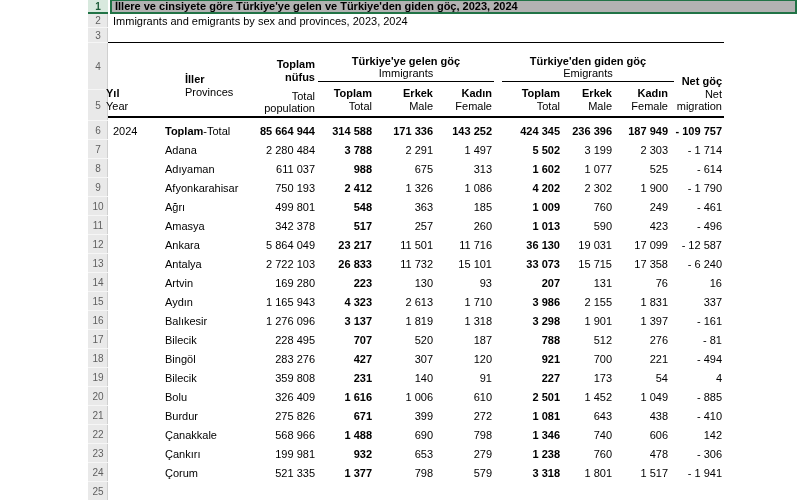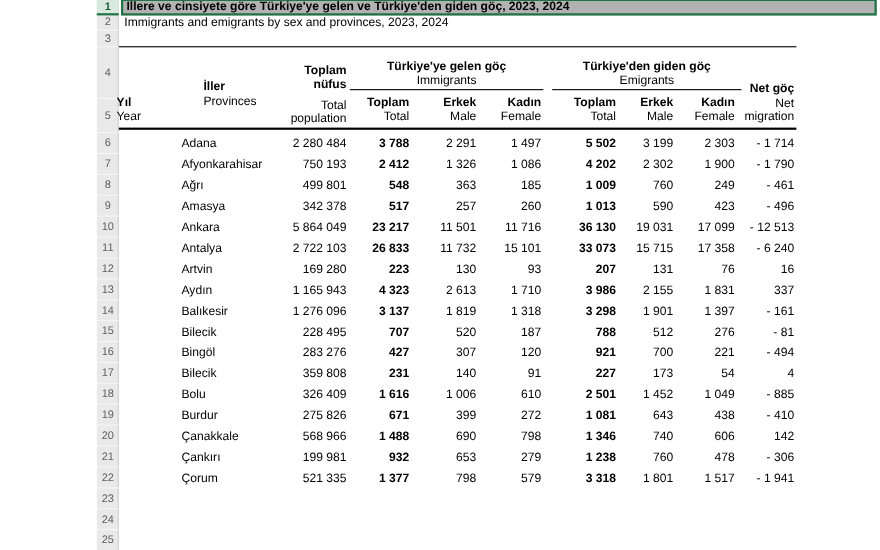--- a/index.html
+++ b/index.html
@@ -147,35 +147,59 @@
   </div>
   <div id="hdr-net" class="hblk">
     <div class="b">Net göç</div>
     <div>Net</div>
     <div>migration</div>
   </div>
 
   <div id="line-header" class="hline"></div>
 
   <div id="data-rows">
+    <div class="drow total-row">
+      <span class="cell c-year">2024</span>
+      <span class="cell c-name"><span class="b">Toplam</span><span>-Total</span></span>
+      <span class="cell c-num w-pop">85 664 944</span>
+      <span class="cell c-num w-it">314 588</span>
+      <span class="cell c-num w-im">171 336</span>
+      <span class="cell c-num w-if">143 252</span>
+      <span class="cell c-num w-et">424 345</span>
+      <span class="cell c-num w-em">236 396</span>
+      <span class="cell c-num w-ef">187 949</span>
+      <span class="cell c-num w-net">- 109 757</span>
+    </div>
 
   <div class="drow">
         <span class="cell c-year"></span>
         <span class="cell c-name">Adana</span>
         <span class="cell c-num w-pop">2 280 484</span>
         <span class="cell c-num w-it b">3 788</span>
         <span class="cell c-num w-im">2 291</span>
         <span class="cell c-num w-if">1 497</span>
         <span class="cell c-num w-et b">5 502</span>
         <span class="cell c-num w-em">3 199</span>
         <span class="cell c-num w-ef">2 303</span>
         <span class="cell c-num w-net">- 1 714</span>
       </div>
       <div class="drow">
         <span class="cell c-year"></span>
+        <span class="cell c-name">Adıyaman</span>
+        <span class="cell c-num w-pop">611 037</span>
+        <span class="cell c-num w-it b">988</span>
+        <span class="cell c-num w-im">675</span>
+        <span class="cell c-num w-if">313</span>
+        <span class="cell c-num w-et b">1 602</span>
+        <span class="cell c-num w-em">1 077</span>
+        <span class="cell c-num w-ef">525</span>
+        <span class="cell c-num w-net">- 614</span>
+      </div>
+      <div class="drow">
+        <span class="cell c-year"></span>
         <span class="cell c-name">Afyonkarahisar</span>
         <span class="cell c-num w-pop">750 193</span>
         <span class="cell c-num w-it b">2 412</span>
         <span class="cell c-num w-im">1 326</span>
         <span class="cell c-num w-if">1 086</span>
         <span class="cell c-num w-et b">4 202</span>
         <span class="cell c-num w-em">2 302</span>
         <span class="cell c-num w-ef">1 900</span>
         <span class="cell c-num w-net">- 1 790</span>
       </div>
@@ -206,21 +230,21 @@
       <div class="drow">
         <span class="cell c-year"></span>
         <span class="cell c-name">Ankara</span>
         <span class="cell c-num w-pop">5 864 049</span>
         <span class="cell c-num w-it b">23 217</span>
         <span class="cell c-num w-im">11 501</span>
         <span class="cell c-num w-if">11 716</span>
         <span class="cell c-num w-et b">36 130</span>
         <span class="cell c-num w-em">19 031</span>
         <span class="cell c-num w-ef">17 099</span>
-        <span class="cell c-num w-net">- 12 513</span>
+        <span class="cell c-num w-net">- 12 587</span>
       </div>
       <div class="drow">
         <span class="cell c-year"></span>
         <span class="cell c-name">Antalya</span>
         <span class="cell c-num w-pop">2 722 103</span>
         <span class="cell c-num w-it b">26 833</span>
         <span class="cell c-num w-im">11 732</span>
         <span class="cell c-num w-if">15 101</span>
         <span class="cell c-num w-et b">33 073</span>
         <span class="cell c-num w-em">15 715</span>

